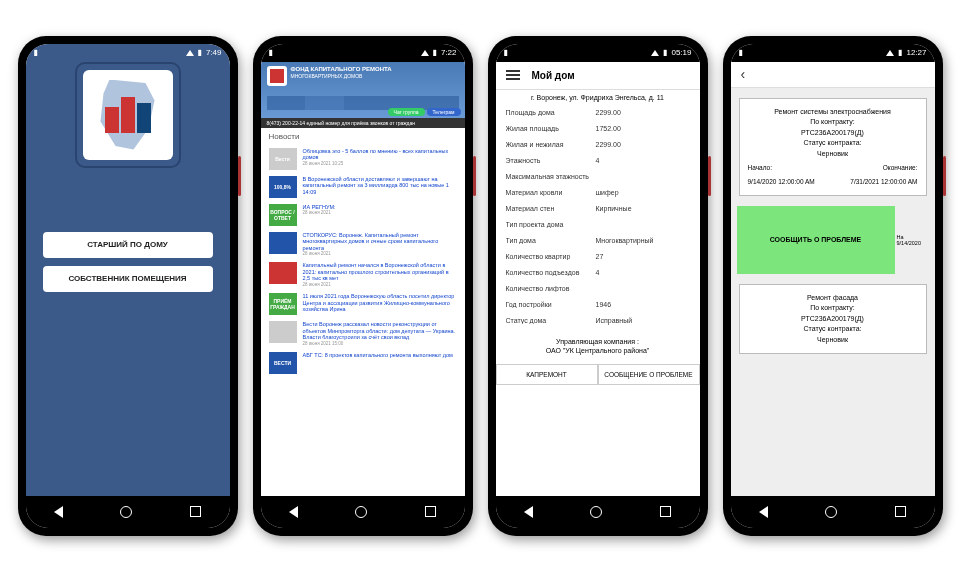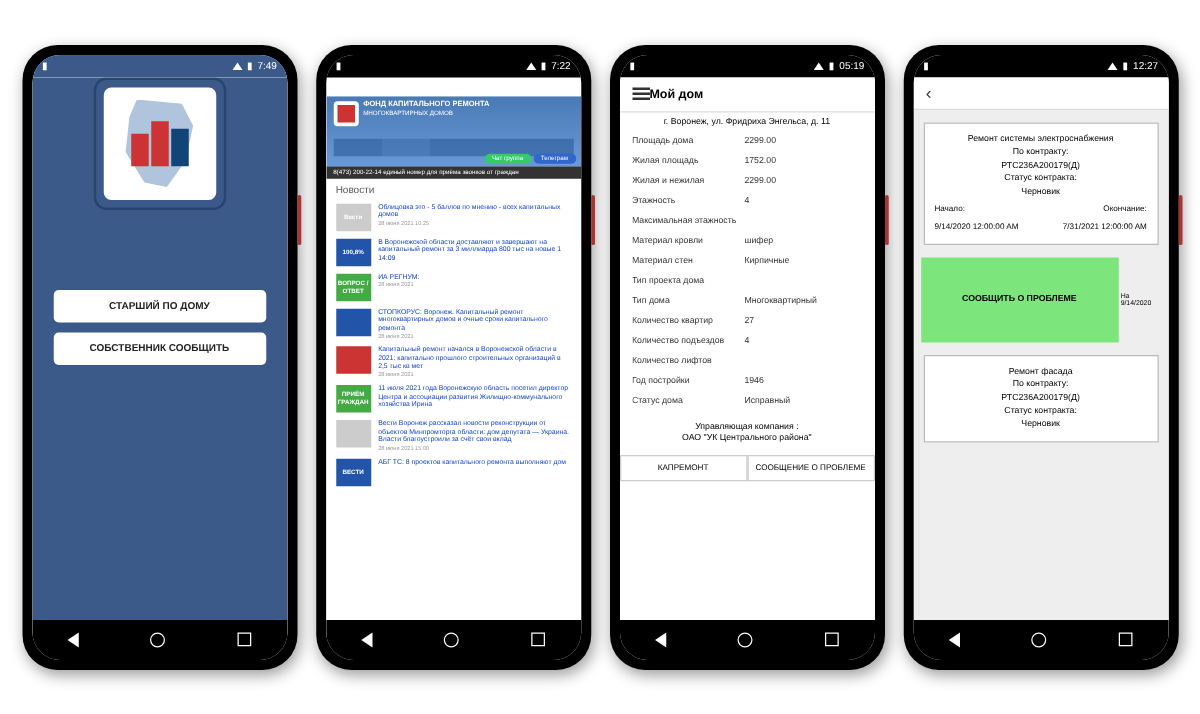--- a/index.html
+++ b/index.html
@@ -22,41 +22,41 @@
   .s1 { background:#3b5a8a; height:100%; display:flex; flex-direction:column; align-items:center; justify-content:flex-start; padding-bottom:30px; }
   .logo-box { border:2px solid #2a4470; border-radius:10px; padding:6px; margin-bottom:60px; }
   .logo-inner { width:90px; height:90px; background:#fff; border-radius:6px; display:flex; align-items:center; justify-content:center; position:relative; }
   .region-shape { width:60px; height:70px; background:#b0c4de; clip-path: polygon(20% 0, 80% 5%, 95% 30%, 85% 70%, 60% 100%, 30% 95%, 5% 60%, 10% 20%); position:absolute; }
   .buildings { position:relative; display:flex; align-items:flex-end; gap:2px; }
   .bld { width:14px; background:#c33; }
   .bld.b1{height:26px;} .bld.b2{height:36px;} .bld.b3{height:30px; background:#147;}
   .role-btn { width:170px; height:26px; background:#fff; border-radius:4px; display:flex; align-items:center; justify-content:center; font-size:8px; font-weight:bold; margin:4px 0; color:#222; }
 
   
-  .s2 { background:#fff; height:100%; overflow:hidden; font-size:6px;margin-top:15px; }
+  .s2 { background:#fff; height:100%; overflow:hidden; font-size:6px; }
   .banner { height:56px; background:linear-gradient(#4a7ab5,#6a9ad5); position:relative; color:#fff; padding:4px 6px; display:flex; }
   .banner-logo { width:20px; height:20px; background:#fff; border-radius:3px; margin-right:4px; position:relative; }
   .banner-logo::after{content:"";position:absolute;inset:3px;background:#c33;}
   .banner-title { font-size:6px; font-weight:bold; line-height:1.2; }
   .banner-sub { font-size:5px; }
   .city { position:absolute; bottom:8px; left:6px; right:6px; height:14px; background:linear-gradient(90deg,#2a5a9a 20%,#3a6aaa 20%,#3a6aaa 40%,#2a5a9a 40%); opacity:.6;}
   .green-pill{position:absolute;bottom:2px;right:40px;background:#3c6;padding:1px 6px;border-radius:6px;font-size:5px;}
   .blue-pill{position:absolute;bottom:2px;right:4px;background:#36c;padding:1px 6px;border-radius:6px;font-size:5px;}
   .news-bar { background:#333; color:#fff; font-size:5px; padding:2px 6px; }
   .news-h { font-size:8px; color:#555; padding:4px 8px; }
   .news-item { display:flex; gap:6px; padding:3px 8px; }
   .thumb { width:28px; height:22px; background:#ccc; flex-shrink:0; display:flex; align-items:center; justify-content:center; font-size:5px; font-weight:bold; color:#fff; text-align:center; overflow:hidden;}
   .thumb.red{background:#c33;} .thumb.blue{background:#25a;} .thumb.green{background:#4a4;} .thumb.percent{background:#25a;}
   .news-txt { flex:1; }
   .news-title { color:#14c; font-size:5.5px; line-height:1.2; }
   .news-date { color:#999; font-size:4.5px; }
 
   
   .s3 { background:#fff; height:100%; font-size:8px; }
-  .s3-header { height:28px; display:flex; align-items:center; padding:0 10px; border-bottom:1px solid #ddd; }
+  .s3-header { height:28px; display:flex; align-items:center; padding:0 10px; gap:12px; border-bottom:1px solid #ddd; }
   .burger { display:flex; flex-direction:column; gap:2px; }
   .burger span{width:14px;height:2px;background:#333;}
   .s3-title { font-size:10px; font-weight:bold; }
   .addr { text-align:center; font-size:7px; padding:4px; }
   .prop-list { padding:0 10px; }
   .prop-row { display:flex; height:16px; align-items:center; font-size:7px; }
   .prop-k { width:90px; color:#333; white-space:nowrap; overflow:hidden; }
   .prop-v { flex:1; color:#333; }
   .mgmt { text-align:center; font-size:7px; padding:8px 10px; line-height:1.4; }
   .s3-tabs { display:flex; }
@@ -93,21 +93,21 @@
             <div class="logo-inner">
               <div class="region-shape"></div>
               <div class="buildings">
                 <div class="bld b1"></div>
                   <div class="bld b2"></div>
                   <div class="bld b3"></div>
               </div>
             </div>
           </div>
           <div class="role-btn">СТАРШИЙ ПО ДОМУ</div>
-          <div class="role-btn">СОБСТВЕННИК СООБЩИТЬ</div>
+          <div class="role-btn">СОБСТВЕННИК ПОМЕЩЕНИЯ</div>
         </div>
       </div>
       <div class="navbar">
         <div class="nav-tri"></div>
         <div class="nav-circle"></div>
         <div class="nav-sq"></div>
       </div>
     </div>
   </div>
 

